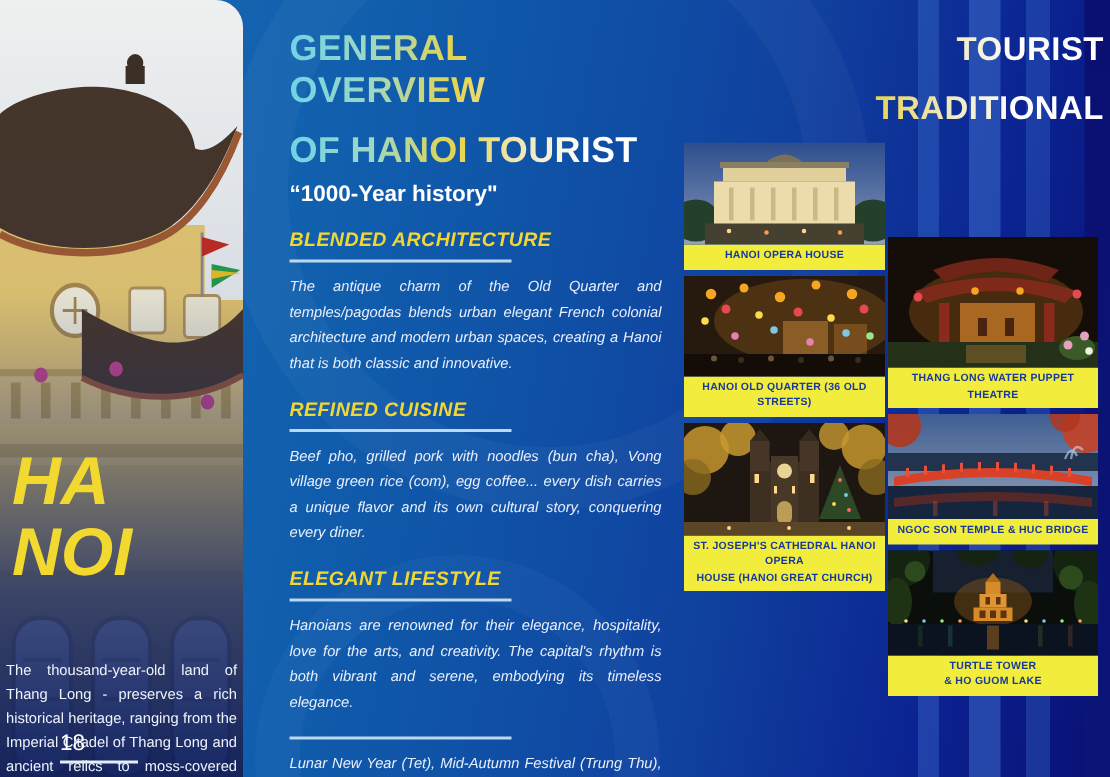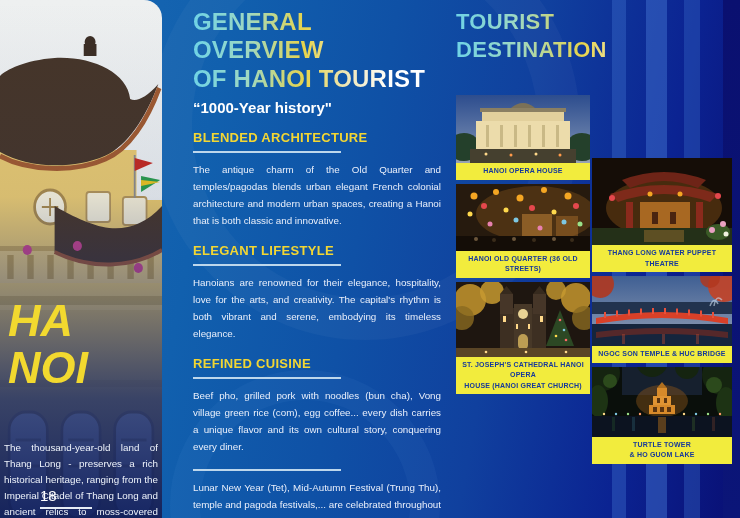--- a/index.html
+++ b/index.html
@@ -34,33 +34,33 @@
     font-size:45px; font-style:italic; font-weight:600; color:#f2d92f; line-height:1.04; }
   .left-desc { position:absolute; left:4px; right:4px; top:440px; z-index:3;
     font-size:9.8px; line-height:16px; color:#eef3fb; text-align:justify; }
   .page-num { position:absolute; left:8px; top:487px; z-index:3; color:#ffffff;
     font-size:15px; font-weight:500;margin-left:32px; }
   .page-rule { width:52px; height:1.5px; background:#e6edf6; margin-top:3px; }
 
   
   .grad-line { display:block; color:#e7d44c;
     background:linear-gradient(90deg,#6fd3e6 0%, #9ed8c2 22%, #e7d44c 45%, #efe7b8 62%, #ffffff 80%);
-    -webkit-background-clip:text; background-clip:text; -webkit-text-fill-color:transparent; }
+    -webkit-background-clip:text; background-clip:text;margin-top:11px; -webkit-text-fill-color:transparent; }
 
   
   .overview { position:absolute; left:193px; top:8px; width:248px; z-index:1; }
   .main-title { font-size:24px; font-weight:800; line-height:1.18; letter-spacing:0.2px; }
   .subtitle { margin-top:6px; font-size:15px; font-weight:700; color:#ffffff; }
-  .section { margin-top:14px; }
+  .section { margin-top:14px;font-style:italic; }
   .section-head { font-size:13px; font-weight:800; color:#f2d633; letter-spacing:0.3px; }
   .head-rule { width:148px; height:2px; background:#bdd7ec; margin:6px 0 8px; }
   .section-body { font-size:9.8px; line-height:17px; color:#e9effb; text-align:justify; }
 
   
-  .dest-title-wrap { position:absolute; left:456px; top:8px; width:280px; z-index:1; }
+  .dest-title-wrap { position:absolute; left:456px; top:8px; width:280px; z-index:1;text-align:right; }
   .dest-title { font-size:22px; font-weight:800; line-height:1.25; letter-spacing:0.3px; }
   .col-left  { position:absolute; left:456px; top:95px;  width:134px; z-index:1; }
   .col-right { position:absolute; left:592px; top:158px; width:140px; z-index:1; }
   .card { margin-bottom:4px; }
   .card .photo { display:block; width:100%; }
   .caption { background:#f2ec3d; color:#16399b; font-weight:700; font-size:7px;
     line-height:1.5; text-align:center; padding:3px 3px; text-transform:uppercase;
     letter-spacing:0.2px; white-space:pre-line; }
 </style>
 </head>
@@ -140,41 +140,41 @@
     </h1>
     <div class="subtitle">“1000-Year history"</div>
 
     <div class="section">
       <div class="section-head">BLENDED ARCHITECTURE</div>
       <div class="head-rule"></div>
       <div class="section-body">The antique charm of the Old Quarter and temples/pagodas blends urban elegant French colonial architecture and modern urban spaces, creating a Hanoi that is both classic and innovative.</div>
     </div>
 
     <div class="section">
+      <div class="section-head">REFINED CUISINE</div>
+      <div class="head-rule"></div>
+      <div class="section-body">Beef pho, grilled pork with noodles (bun cha), Vong village green rice (com), egg coffee... every dish carries a unique flavor and its own cultural story, conquering every diner.</div>
+    </div>
+
+    <div class="section">
       <div class="section-head">ELEGANT LIFESTYLE</div>
       <div class="head-rule"></div>
       <div class="section-body">Hanoians are renowned for their elegance, hospitality, love for the arts, and creativity. The capital's rhythm is both vibrant and serene, embodying its timeless elegance.</div>
     </div>
 
     <div class="section">
-      <div class="section-head">REFINED CUISINE</div>
-      <div class="head-rule"></div>
-      <div class="section-body">Beef pho, grilled pork with noodles (bun cha), Vong village green rice (com), egg coffee... every dish carries a unique flavor and its own cultural story, conquering every diner.</div>
-    </div>
-
-    <div class="section">
       <div class="head-rule"></div>
       <div class="section-body">Lunar New Year (Tet), Mid-Autumn Festival (Trung Thu), temple and pagoda festivals,... are celebrated throughout the year, preserving cultural identity and connecting communities across generations.</div>
     </div>
   </div>
 
   <div class="dest-title-wrap">
     <h2 class="dest-title">
       <span class="grad-line">TOURIST</span>
-      <span class="grad-line">DESTINATION</span>
+      <span class="grad-line">TRADITIONAL</span>
     </h2>
   </div>
 
   <div class="col-left">
 
     <div class="card">
       <svg class="photo" viewBox="0 0 134 68" height="68" preserveAspectRatio="none">
         <defs>
             <linearGradient id="dusk" x1="0" y1="0" x2="0" y2="1">
           <stop offset="0" stop-color="#2d4d8e"></stop>

